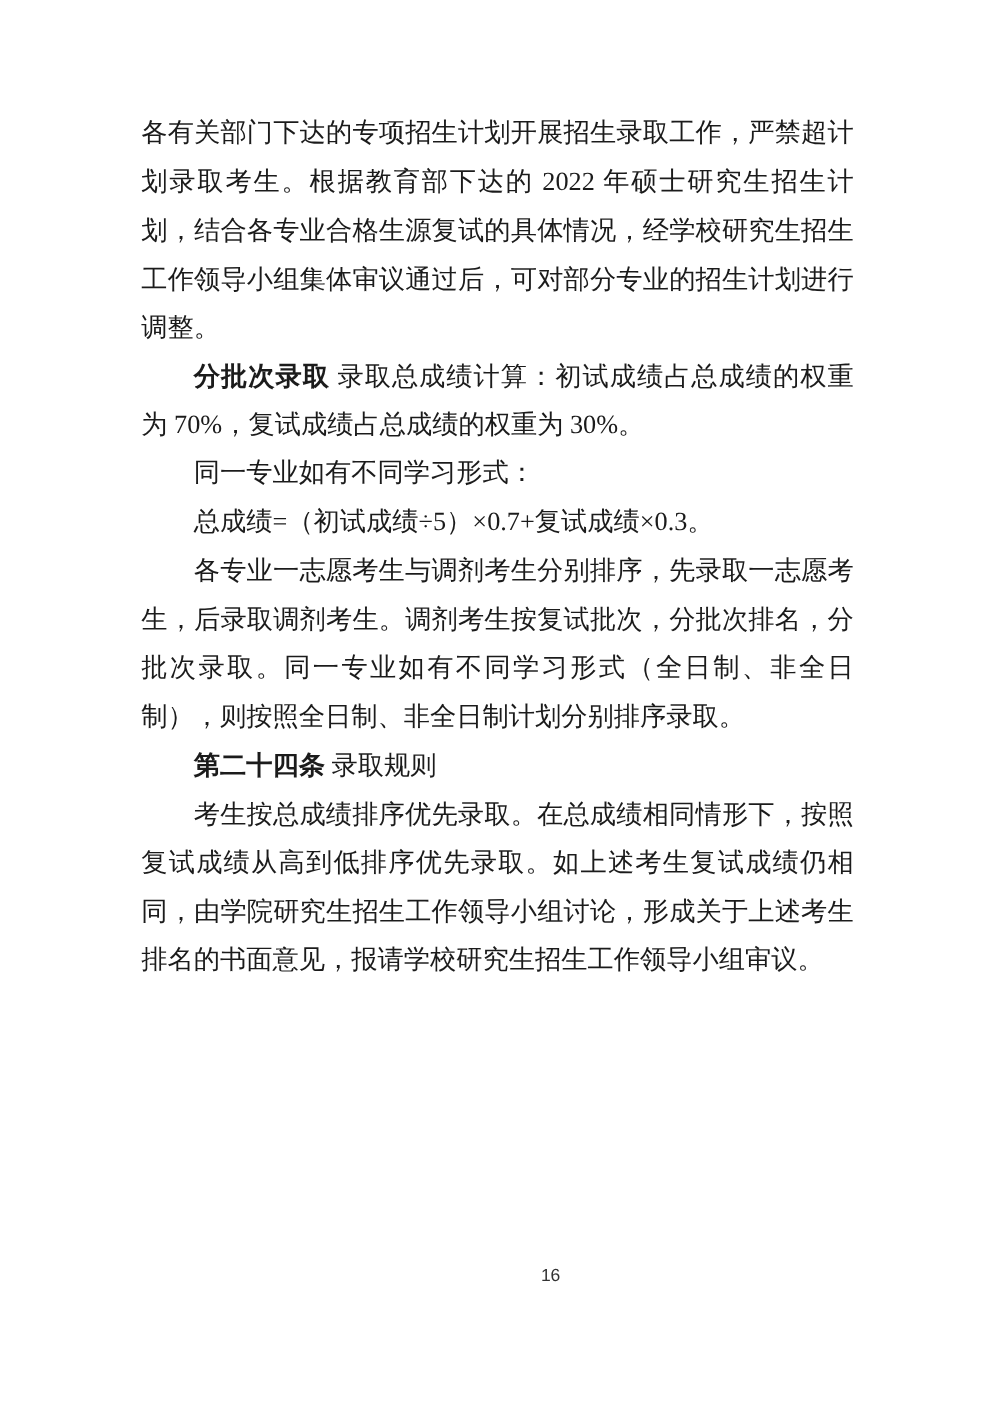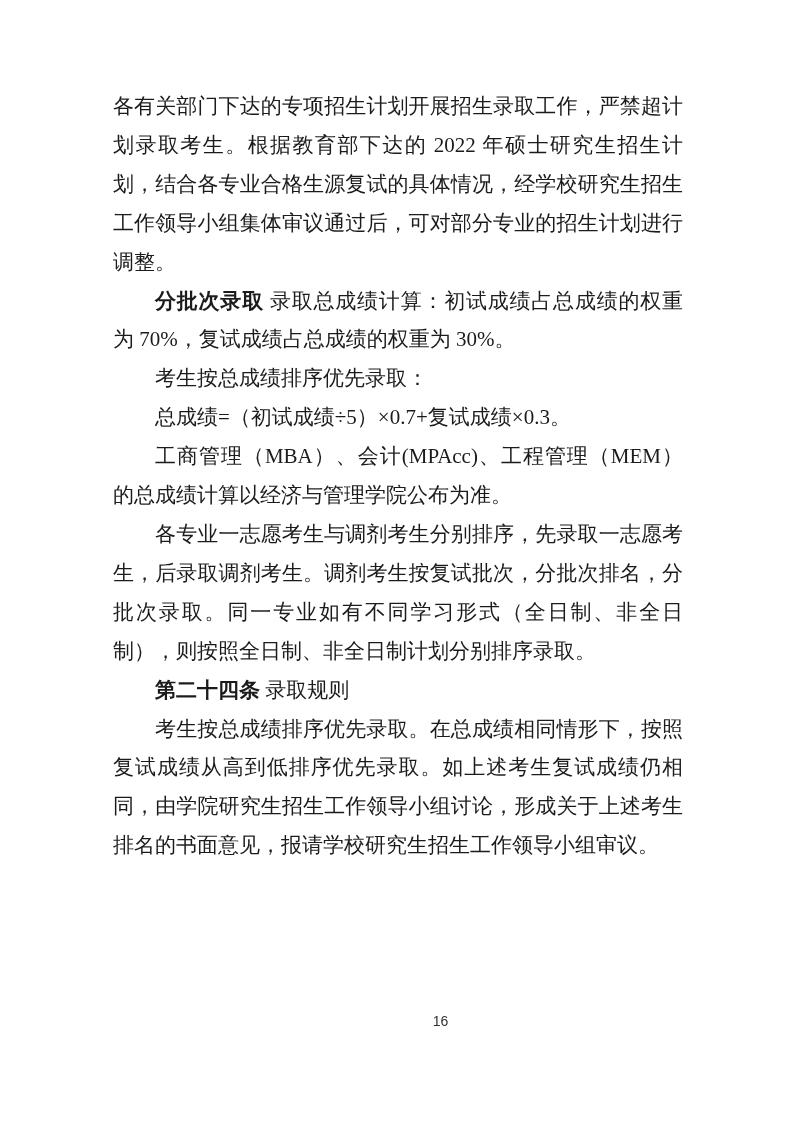--- a/index.html
+++ b/index.html
@@ -61,23 +61,22 @@
   }
 </style>
 </head>
 <body style="background: rgb(255, 255, 255);">
 
 <div class="page">
   <main class="content" id="paragraph-container">
 
   <p class="para">各有关部门下达的专项招生计划开展招生录取工作，严禁超计划录取考生。根据教育部下达的 2022 年硕士研究生招生计划，结合各专业合格生源复试的具体情况，经学校研究生招生工作领导小组集体审议通过后，可对部分专业的招生计划进行调整。</p>
       <p class="para indent"><strong>分批次录取</strong> 录取总成绩计算：初试成绩占总成绩的权重为 70%，复试成绩占总成绩的权重为 30%。</p>
-      <p class="para indent">考生按总成绩排序优先录取：</p>
+      <p class="para indent">同一专业如有不同学习形式：</p>
       <p class="para indent">总成绩=（初试成绩÷5）×0.7+复试成绩×0.3。</p>
-      <p class="para indent">工商管理（MBA）、会计(MPAcc)、工程管理（MEM）的总成绩计算以经济与管理学院公布为准。</p>
       <p class="para indent">各专业一志愿考生与调剂考生分别排序，先录取一志愿考生，后录取调剂考生。调剂考生按复试批次，分批次排名，分批次录取。同一专业如有不同学习形式（全日制、非全日制），则按照全日制、非全日制计划分别排序录取。</p>
       <p class="para indent"><strong>第二十四条</strong> 录取规则</p>
       <p class="para indent">考生按总成绩排序优先录取。在总成绩相同情形下，按照复试成绩从高到低排序优先录取。如上述考生复试成绩仍相同，由学院研究生招生工作领导小组讨论，形成关于上述考生排名的书面意见，报请学校研究生招生工作领导小组审议。</p>
     </main>
   <footer class="page-footer">
     <span class="page-number">16</span>
   </footer>
 </div>
 
 </body></html>

